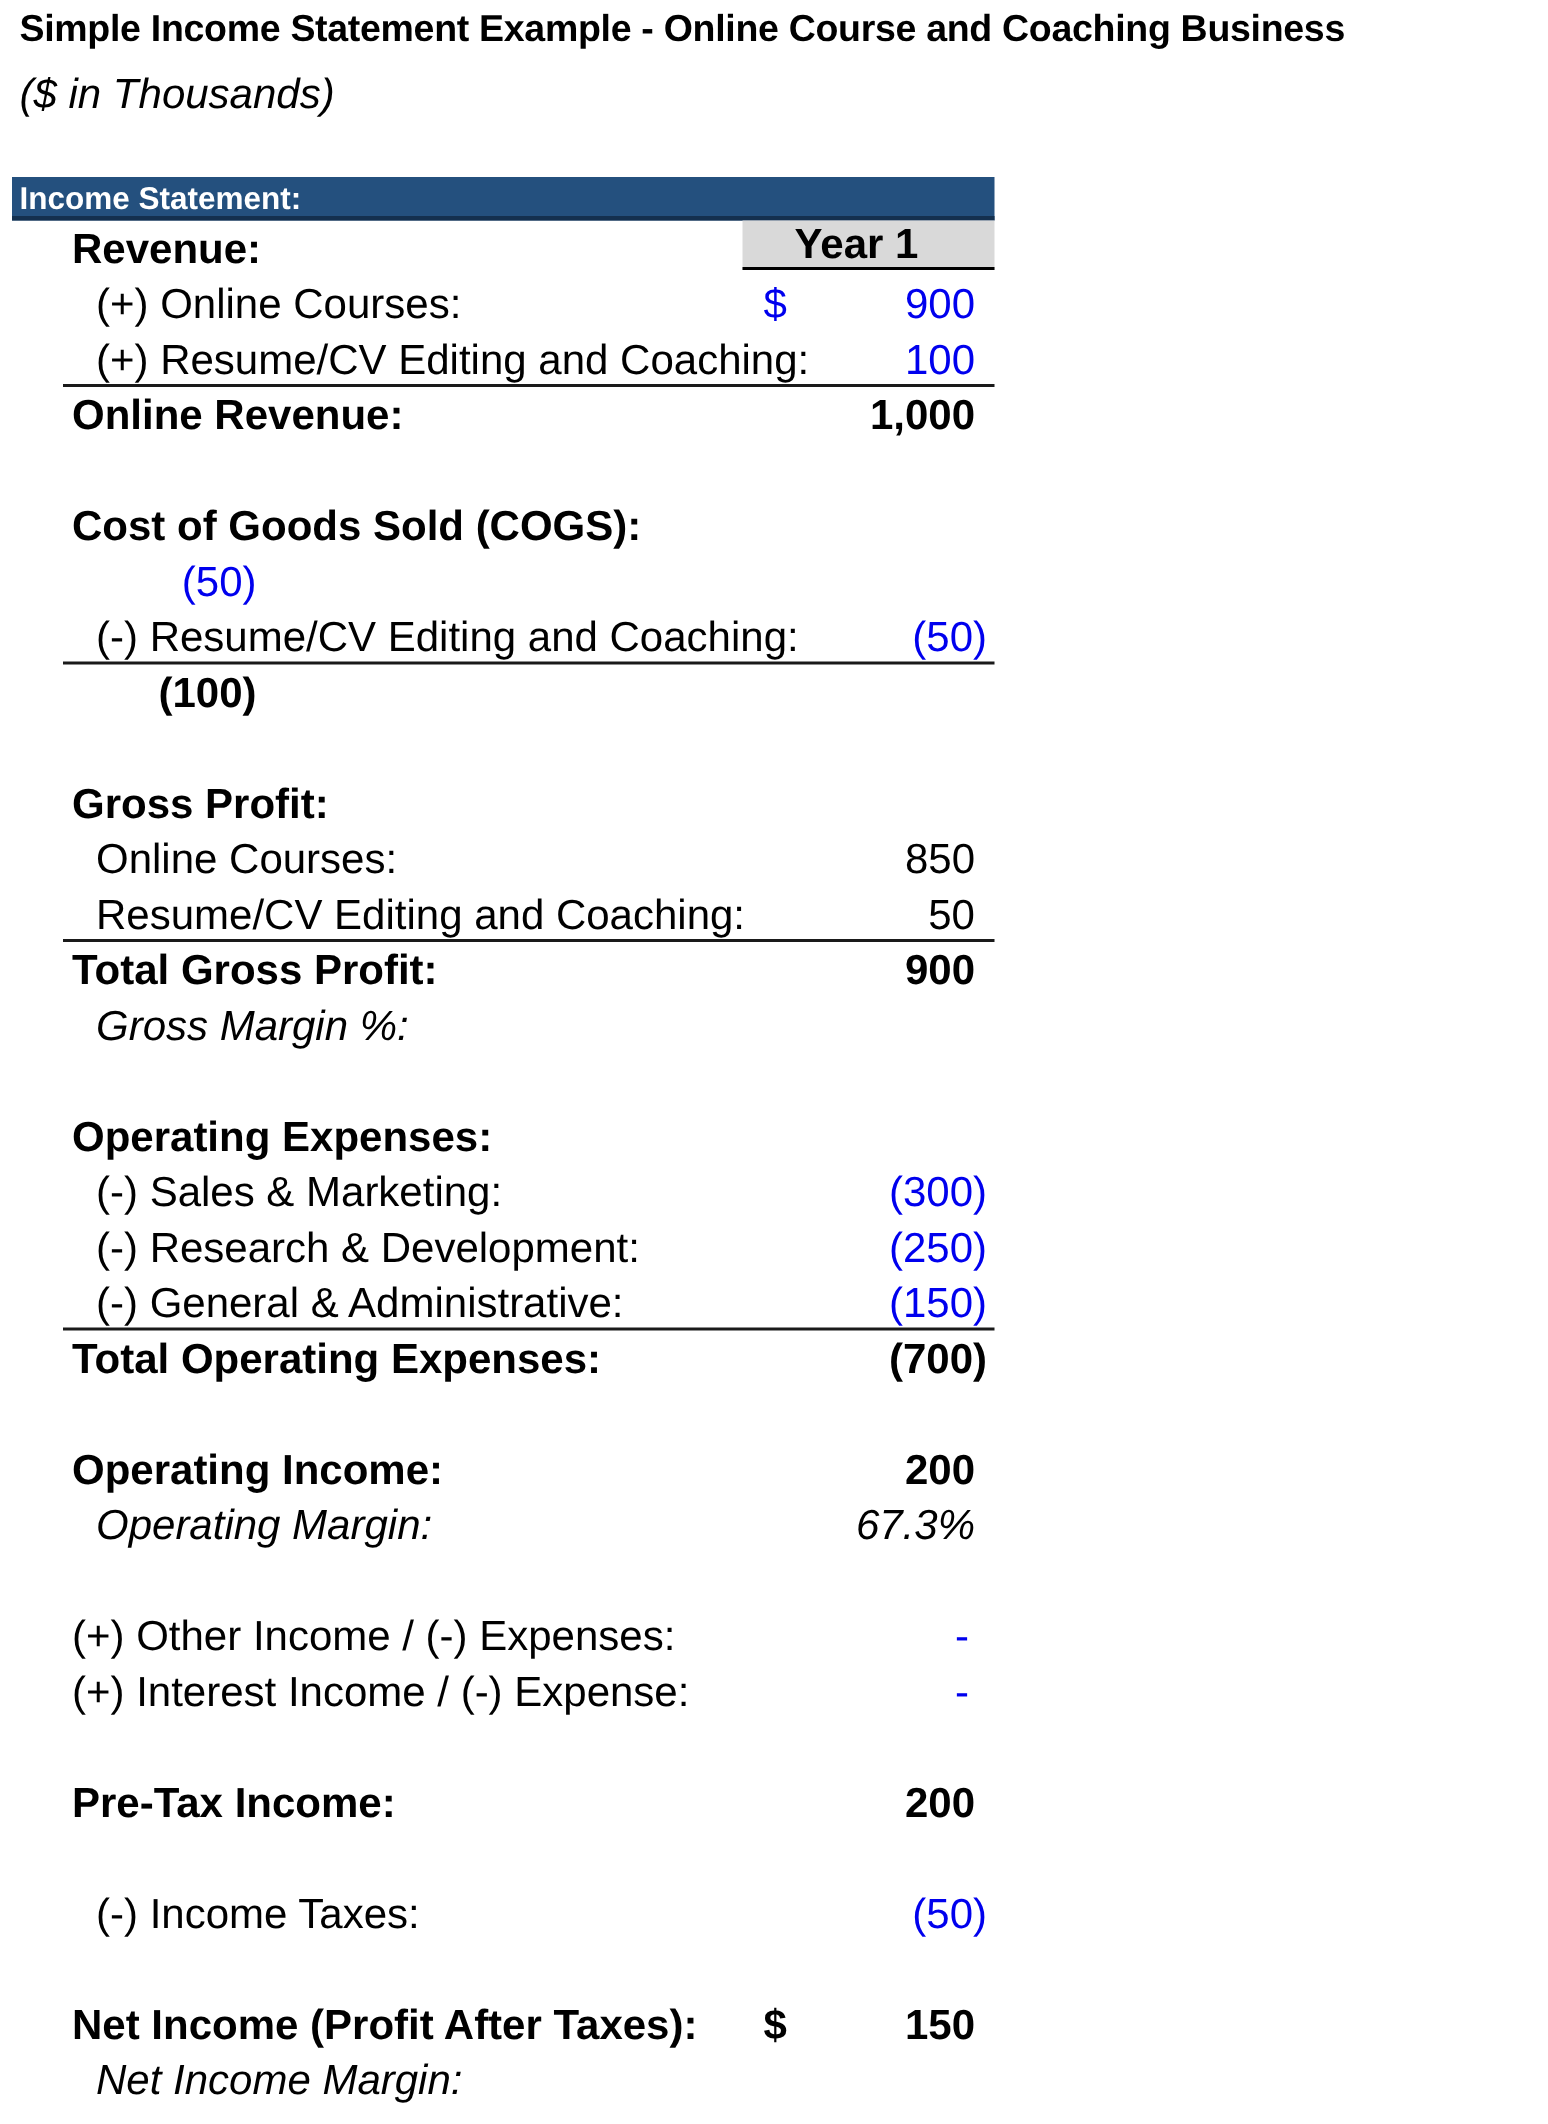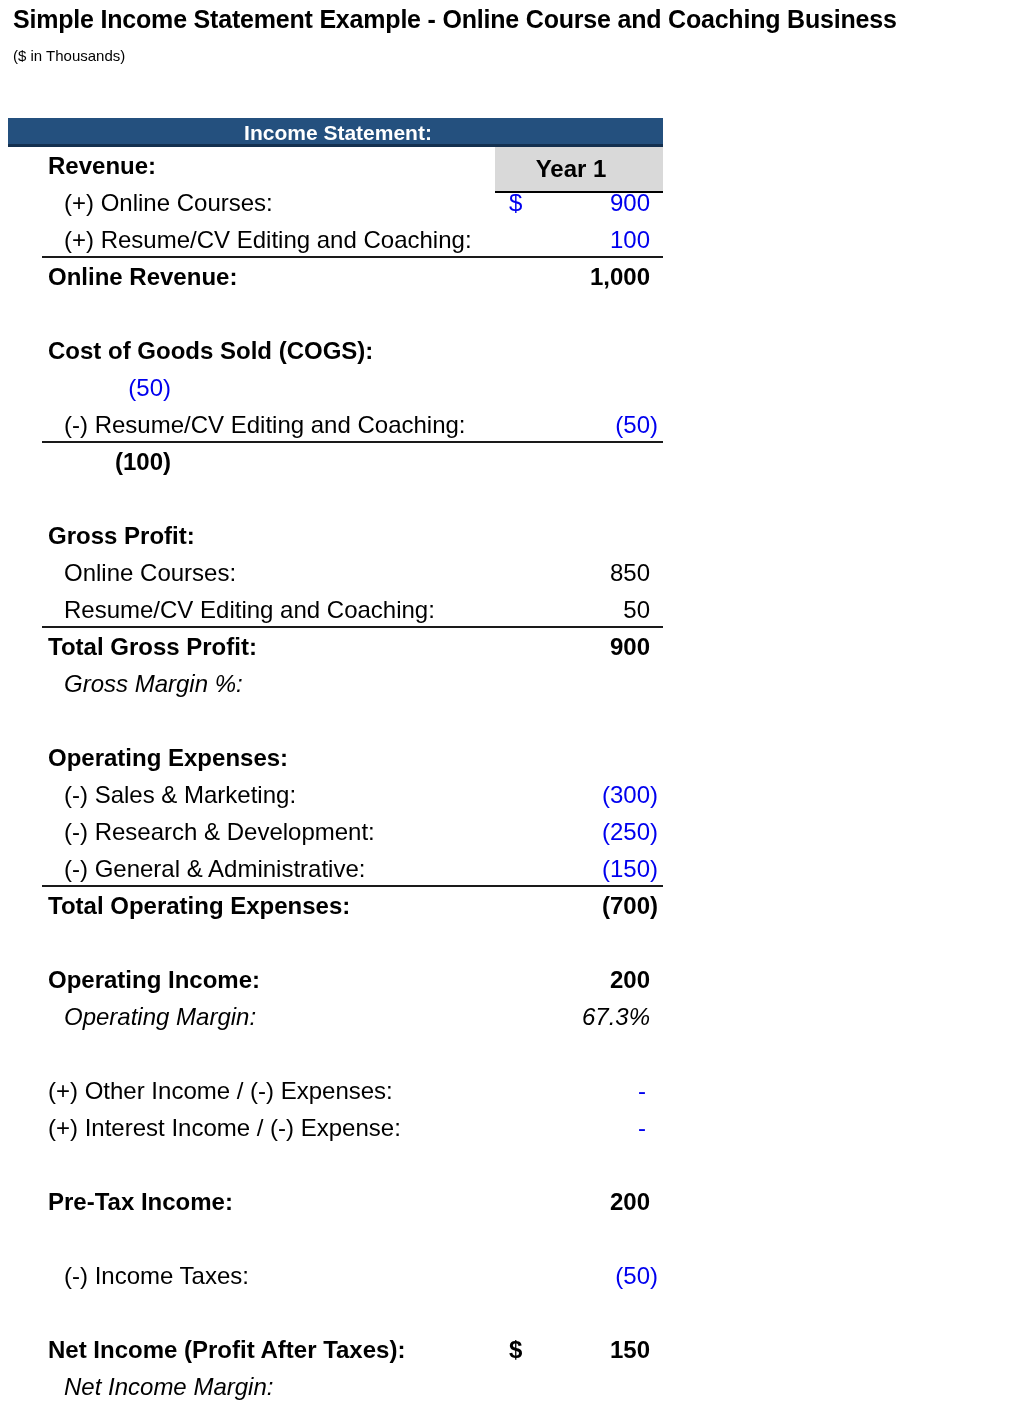--- a/index.html
+++ b/index.html
@@ -6,36 +6,36 @@
     --bar:#24507E;
     --bar-edge:#14304F;
     --input-blue:#0000EE;
     --col-bg:#D9D9D9;
     --ink:#000000;
   }
   *{margin:0;padding:0;box-sizing:border-box;}
   html,body{width:1032px;background:#ffffff;font-family:"Liberation Sans","DejaVu Sans",sans-serif;color:var(--ink);}
   body{position:relative;height:1416px;overflow:hidden;}
   .title{position:absolute;top:5px;left:13px;font-size:25px;font-weight:bold;white-space:nowrap;letter-spacing:-0.2px;}
-  .subtitle{position:absolute;top:47px;left:13px;font-size:15px;}
+  .subtitle{position:absolute;top:47px;left:13px;font-size:28px;font-style:italic;}
   .sheet{position:absolute;top:118px;left:8px;width:655px;}
-  .header-bar{height:29px;background:var(--bar);border-bottom:3px solid var(--bar-edge);color:#fff;font-weight:bold;font-size:21px;line-height:29px;padding-left:5px;text-align:center;}
-  .row{height:37px;display:flex;align-items:center;position:relative;font-size:24px;}
+  .header-bar{height:29px;background:var(--bar);border-bottom:3px solid var(--bar-edge);color:#fff;font-weight:bold;font-size:21px;line-height:29px;padding-left:5px;}
+  .row{height:37px;display:flex;align-items:center;position:relative;font-size:28px;}
   .row.rule::after{content:"";position:absolute;left:34px;right:0;bottom:0;border-bottom:2px solid #1a1a1a;}
   .lbl{flex:1;white-space:nowrap;}
   .ind1{padding-left:40px;}
   .ind2{padding-left:56px;}
   .b{font-weight:bold;}
   .i{font-style:italic;}
   .blue{color:var(--input-blue);}
   .val{width:168px;height:100%;display:flex;align-items:center;justify-content:flex-end;padding-right:13px;position:relative;white-space:nowrap;}
   .val.neg{padding-right:5px;}
   .val.dashv{padding-right:17px;}
   .cur{position:absolute;left:14px;}
-  .val.year{background:var(--col-bg);border-bottom:2px solid #000;justify-content:center;font-weight:bold;padding-right:16px;height:46px;align-self:flex-start;}
+  .val.year{background:var(--col-bg);border-bottom:2px solid #000;justify-content:center;font-weight:bold;padding-right:16px;height:33px;align-self:flex-start;}
 </style>
 </head>
 <body>
 
 <div class="title">Simple Income Statement Example - Online Course and Coaching Business</div>
 <div class="subtitle">($ in Thousands)</div>
 
 <div class="sheet">
   <div class="header-bar">Income Statement:</div>
 

